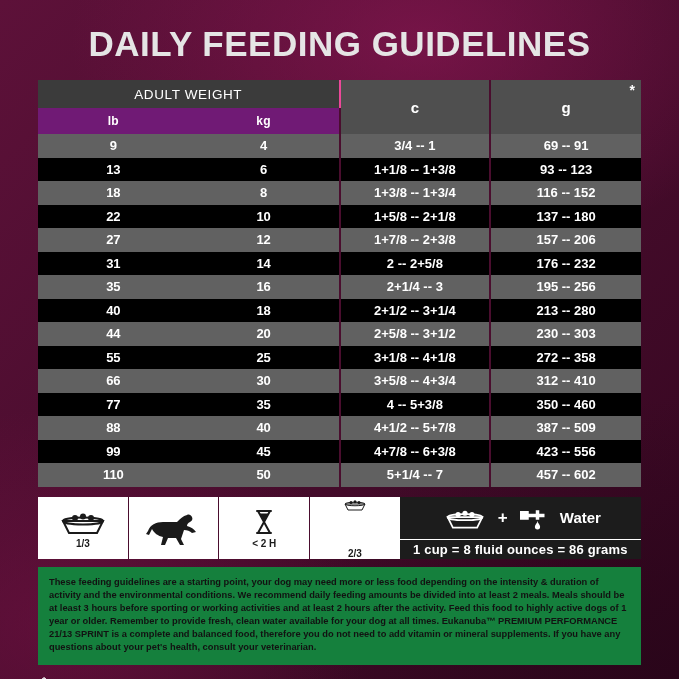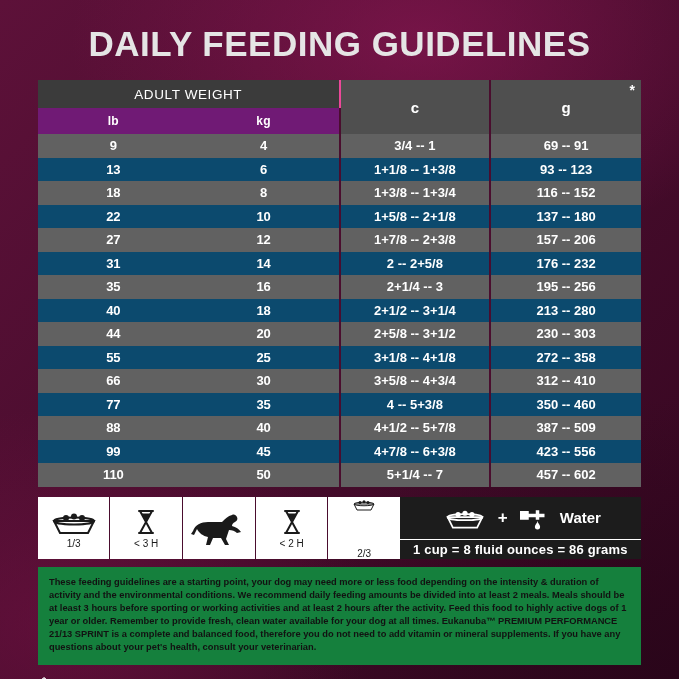--- a/index.html
+++ b/index.html
@@ -86,21 +86,21 @@
     height: 26px;
     letter-spacing: 0.4px;
   }
   .sub-kg { border-right: 2px solid #4a0d2e; }
   tbody tr td {
     height: 23.5px;
     font-size: 13px;
     font-weight: bold;
   }
   tr.odd td { background: #616161; }
-  tr.even td { background: #0c4a6e; }
+  tr.even td { background: #000000; }
   td.col-lb { width: 90px; }
   td.col-kg { width: 90px; border-right: 2px solid #4a0d2e; }
   td.col-c  { border-right: 2px solid #4a0d2e; }
   tr.last td { border-bottom: 0; }
 
   
   .strip {
     display: flex;
     margin-top: 10px;
     height: 62px;
@@ -117,21 +117,21 @@
     display: flex;
     align-items: center;
     justify-content: center;
     flex-direction: column;
     border-right: 1px solid #4a0d2e;
   }
   .chev:last-child { border-right: 0; gap: 35px; }
   .chev svg { display: block; }
   .chev-label {
     font-size: 10px;
-    font-weight: normal;
+    font-weight: bold;
     color: #1a1a1a;
     margin-top: 1px;
     text-align: right;
   }
   .strip-right {
     flex: 0 0 40%;
     background: #1c1c1c;
     color: #ffffff;
     display: flex;
     flex-direction: column;
@@ -300,27 +300,20 @@
         <svg width="56" height="30" viewBox="0 0 56 30">
           <path d="M8 14 h40 l-6 12 h-28 z" fill="none" stroke="#1a1a1a" stroke-width="2"></path>
           <ellipse cx="28" cy="14" rx="20" ry="3.5" fill="none" stroke="#1a1a1a" stroke-width="2"></ellipse>
           <circle cx="20" cy="11" r="3" fill="#1a1a1a"></circle>
           <circle cx="28" cy="9.5" r="3" fill="#1a1a1a"></circle>
           <circle cx="36" cy="11" r="3" fill="#1a1a1a"></circle>
         </svg>
         <span class="chev-label">1/3</span>
       </div>
 
-      <div class="chev">
-        <svg width="26" height="30" viewBox="0 0 26 30">
-          <path d="M6 4 h14 M6 26 h14 M7 4 l6 11 l-6 11 M19 4 l-6 11 l6 11" fill="none" stroke="#1a1a1a" stroke-width="2" stroke-linecap="round"></path>
-          <path d="M8.5 6.5 h9 l-4.5 7.5 z" fill="#1a1a1a"></path>
-        </svg>
-        <span class="chev-label">&lt; 3 H</span>
-      </div>
 
       <div class="chev">
         <svg width="72" height="40" viewBox="0 0 72 40">
           <path d="M10 24 c2,-6 8,-9 15,-9 h14 c3,-3 6,-6 10,-7 c2,-1 4,0 5,2 c1,2 0,4 -2,5 c-2,1 -3,2 -3,4 c4,1 7,3 9,6 l-4,1 c-2,-2 -5,-3 -8,-3 l-3,9 l3,6 l-4,0 l-4,-7 l-8,0 l-3,7 l-4,0 l2,-8 c-5,-1 -9,-4 -11,-8 l-3,6 l-3,-1 z" fill="#1a1a1a"></path>
         </svg>
         <span class="chev-label"></span>
       </div>
 
       <div class="chev">
         <svg width="26" height="30" viewBox="0 0 26 30">

